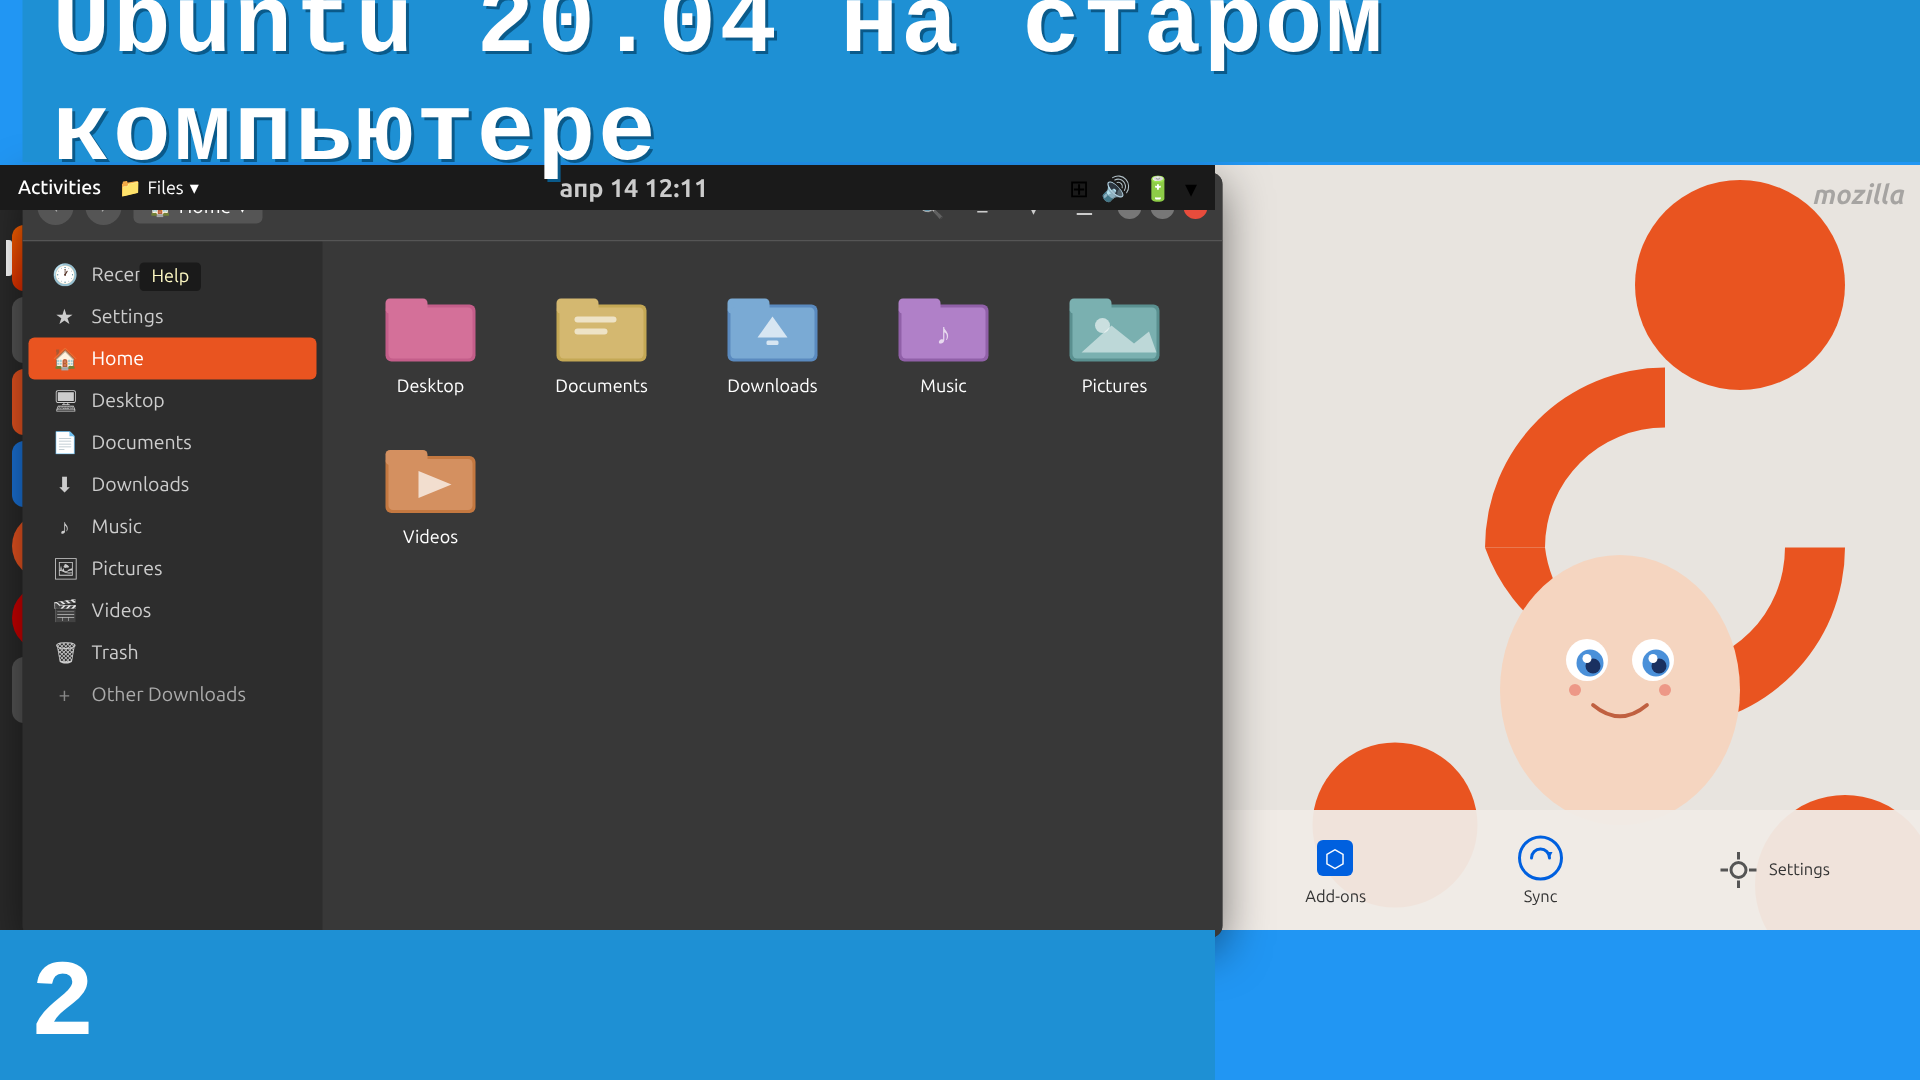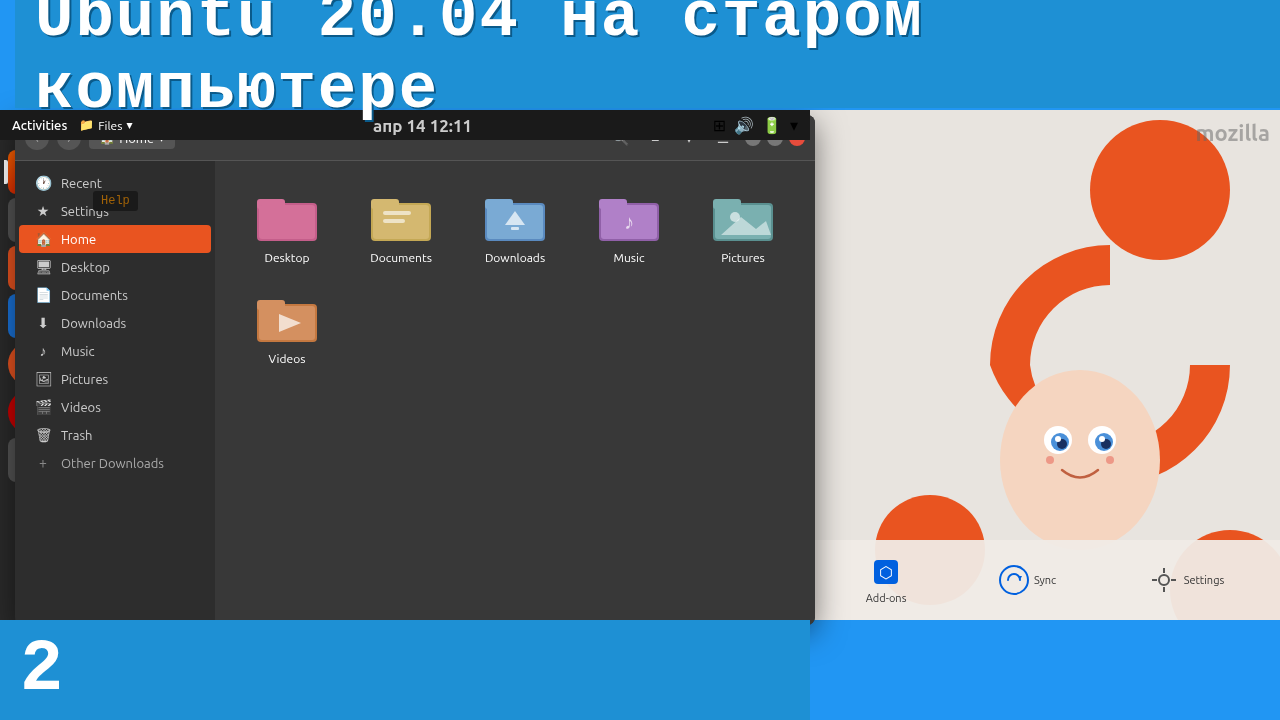--- a/index.html
+++ b/index.html
@@ -242,29 +242,28 @@
     }
     .sidebar-item.other-locations .plus-icon {
       font-size: 14px;
       color: #888;
     }
 
     
     .help-tooltip {
       position: absolute;
       left: 78px;
-      top: 76px;
+      top: 60px;
       background: #1a1a1a;
-      color: #a16207;
+      color: #fef9c3;
       font-size: 12px;
       padding: 3px 8px;
       border-radius: 3px;
       z-index: 20;
       pointer-events: none;
-      font-family: Liberation Mono, monospace;
     }
 
     
     .fm-content {
       flex: 1;
       background: #383838;
       padding: 20px;
       display: grid;
       grid-template-columns: repeat(5, 1fr);
       grid-template-rows: auto auto;
@@ -627,21 +626,21 @@
   </svg>
 
   <div style="position:absolute;bottom:0;left:0;width:100%;height:80px;background:rgba(240,235,230,0.95);display:flex;align-items:center;justify-content:space-around;padding:0 10px;">
     <div style="display:flex;flex-direction:column;align-items:center;gap:4px;">
       <svg width="32" height="32" viewBox="0 0 32 32">
         <rect x="4" y="4" width="24" height="24" rx="4" fill="#0060df"></rect>
         <text x="16" y="22" text-anchor="middle" fill="white" font-size="16">⬡</text>
       </svg>
       <span style="font-size:11px;color:#333;">Add-ons</span>
     </div>
-    <div style="display:flex;align-items:center;gap:4px;">
+    <div style="display:flex;flex-direction:column;align-items:center;gap:4px;">
       <svg width="32" height="32" viewBox="0 0 32 32">
         <circle cx="16" cy="16" r="14" fill="none" stroke="#0060df" stroke-width="2"></circle>
         <path d="M10 16 A6 6 0 0 1 22 16" fill="none" stroke="#0060df" stroke-width="2" stroke-linecap="round"></path>
         <path d="M22 16 L20 12 L24 12 Z" fill="#0060df"></path>
       </svg>
       <span style="font-size:11px;color:#333;">Sync</span>
     </div>
     <div style="display:flex;flex-direction:row;align-items:center;gap:4px;">
       <svg width="32" height="32" viewBox="0 0 32 32">
         <circle cx="16" cy="16" r="5" fill="none" stroke="#555" stroke-width="2"></circle>
@@ -649,18 +648,18 @@
           <line x1="16" y1="4" x2="16" y2="9"></line>
           <line x1="16" y1="23" x2="16" y2="28"></line>
           <line x1="4" y1="16" x2="9" y2="16"></line>
           <line x1="23" y1="16" x2="28" y2="16"></line>
         </g>
       </svg>
       <span style="font-size:11px;color:#333;">Settings</span>
     </div>
   </div>
 
-  <div style="position:absolute;top:10px;right:10px;color:#666;font-size:22px;font-weight:bold;opacity:0.5;">mozilla</div>
+  <div style="position:absolute;top:10px;right:10px;color:#666;font-size:18px;font-style:italic;font-weight:bold;opacity:0.5;">mozilla</div>
 </div>
 
 <div class="bottom-overlay">
   <span class="part-number">2</span>
 </div>
 
 </body></html>

